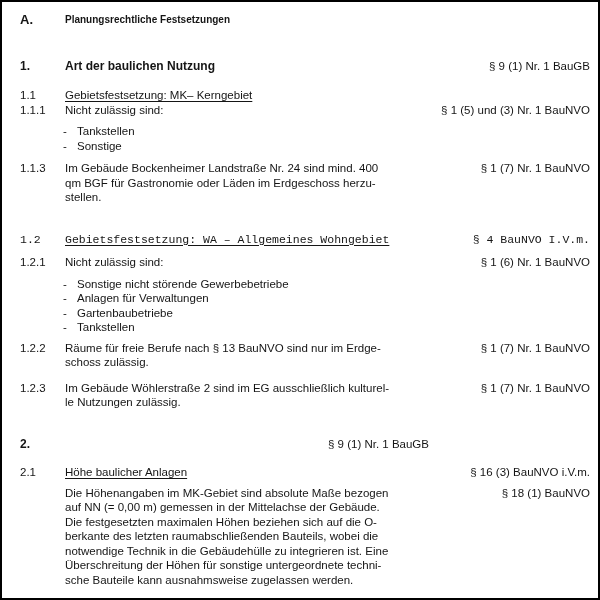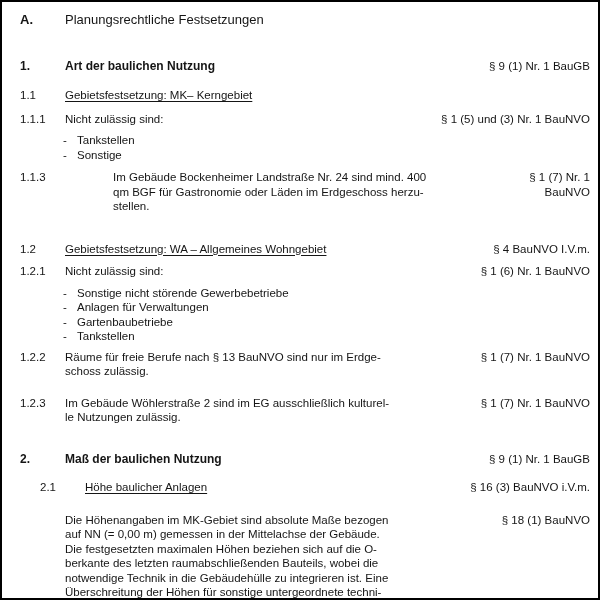--- a/index.html
+++ b/index.html
@@ -23,39 +23,39 @@
     padding-left: 18px;
     padding-right: 8px;
     align-items: start;
   }
   .num   { font-weight: normal; }
   .txt   { white-space: pre-line; }
   .ref   { white-space: pre-line; position: relative; text-align: right; }
   .bold .num, .bold .txt { font-weight: bold; font-size: 12px; }
   .ul .txt { text-decoration: underline; text-underline-offset: 2px; }
   .title-row .num { font-weight: bold; font-size: 13px; }
-  .title-row .txt { font-weight: normal; font-size: 13px; }
+  .title-row .txt { font-weight: bold; font-size: 10px; }
   .bullets { display: flex; flex-direction: column; }
   .bullet { display: flex; }
   .bullet .dash { width: 14px; flex: 0 0 14px; margin-left: -2px; }
   
   .m-title  { margin-top: 0; }
   .m-r0  { margin-top: 31px; }
   .m-r1  { margin-top: 15px; }
-  .m-r2  { margin-top: 9px;  }
+  .m-r2  {  }
   .m-r3  { margin-top: 7px;  }
-  .m-r4  { margin-top: 8px; gap: 48px;  }
-  .m-r5  { margin-top: 28px; }
+  .m-r4  { margin-top: 8px;  }
+  .m-r5  { margin-top: 28px; font-family: Liberation Mono, monospace; }
   .m-r6  { margin-top: 8px;  }
   .m-r7  { margin-top: 7px;  }
   .m-r8  { margin-top: 6px;  }
-  .m-r9  { margin-top: 17px; }
+  .m-r9  { margin-top: 11px; }
   .m-r10 { margin-top: 27px; }
-  .m-r11 { margin-top: 14px; margin-left: 20px; }
-  .m-r12 { margin-top: 18px;  }
+  .m-r11 { margin-top: 14px; }
+  .m-r12 { margin-top: 6px;  }
 </style>
 </head>
 <body>
 
 <div class="page">
 
   <div class="row title-row m-title">
     <span class="num">A.</span>
     <span class="txt">Planungsrechtliche Festsetzungen</span>
     <span class="ref"></span>
@@ -145,21 +145,20 @@
 
   <div class="row m-r9">
     <span class="num">1.2.3</span>
     <span class="txt">Im Gebäude Wöhlerstraße 2 sind im EG ausschließlich kulturel-
 le Nutzungen zulässig.</span>
     <span class="ref">§ 1 (7) Nr. 1 BauNVO</span>
   </div>
 
   <div class="row bold m-r10">
     <span class="num">2.</span>
-    <span class="txt">Maß der baulichen Nutzung</span>
     <span class="ref">§ 9 (1) Nr. 1 BauGB</span>
   </div>
 
   <div class="row ul m-r11">
     <span class="num">2.1</span>
     <span class="txt">Höhe baulicher Anlagen</span>
     <span class="ref">§ 16 (3) BauNVO i.V.m.</span>
   </div>
 
   <div class="row m-r12">

